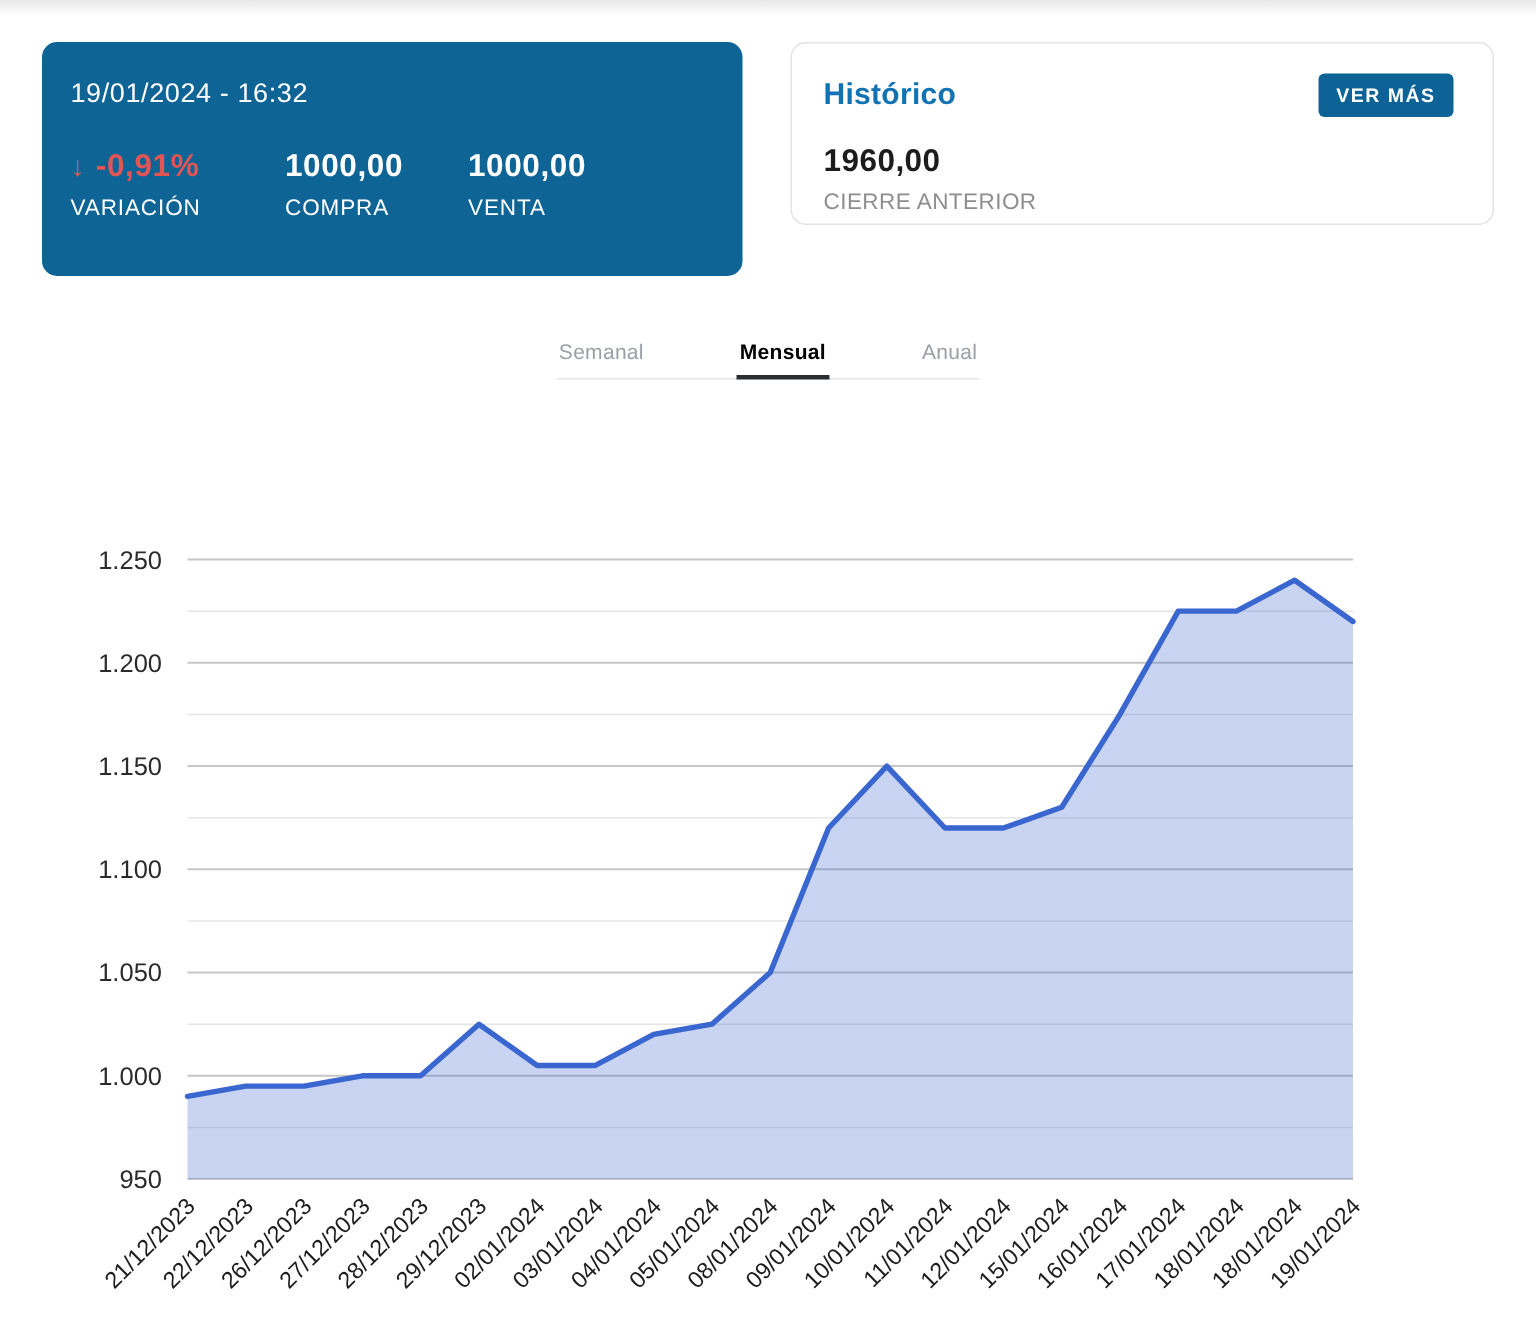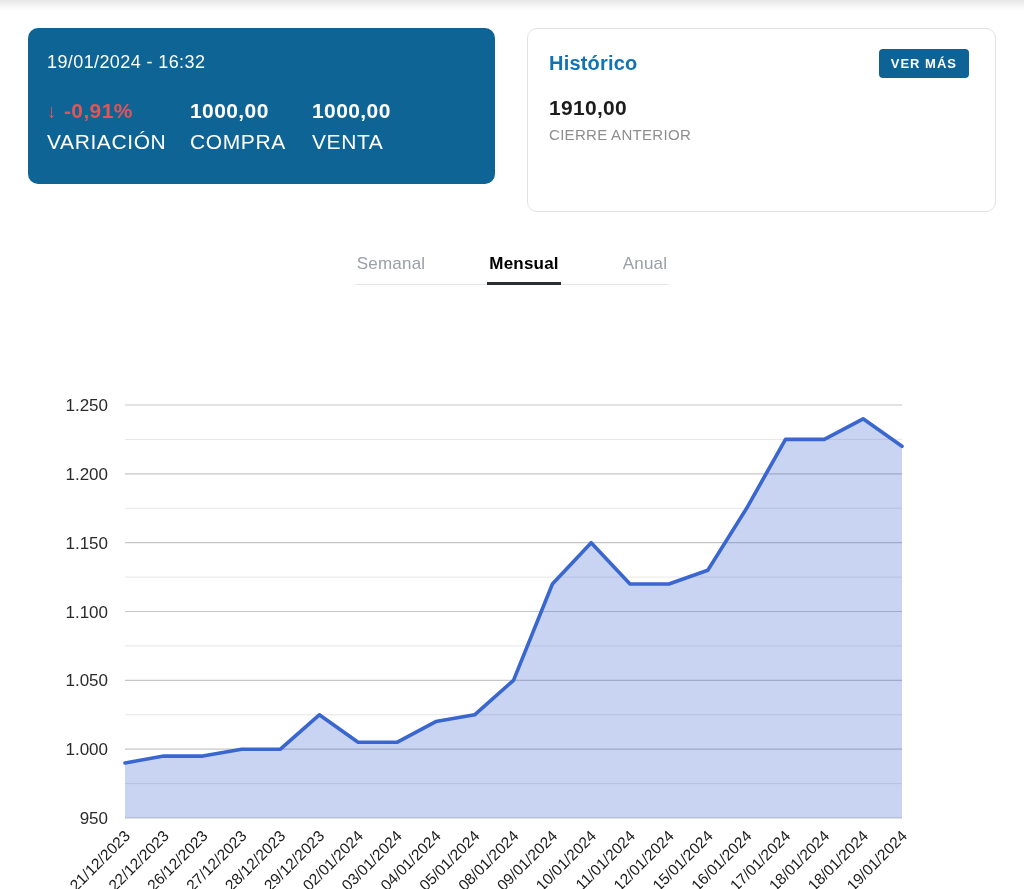--- a/index.html
+++ b/index.html
@@ -8,40 +8,40 @@
   .cards{display:flex;gap:32px;padding:18px 28px 0 28px;box-sizing:border-box;}
 
   
   .quote-card{width:467px;height:156px;background:#0f6496;border-radius:10px;box-sizing:border-box;
               padding:24px 20px 0 19px;color:#ffffff;}
   .quote-date{font-size:18px;letter-spacing:.4px;margin-bottom:27px;}
   .quote-row{display:flex;}
   .q-col1{width:143px;}
   .q-col2{width:122px;}
   .q-value{font-size:21px;font-weight:700;letter-spacing:.4px;line-height:1;}
-  .q-label{font-size:21px;letter-spacing:.6px;margin-top:9px;}
+  .q-label{font-size:15px;letter-spacing:.6px;margin-top:9px;}
   .variation-value{color:#e25555;display:flex;align-items:center;gap:7px;}
   .down-arrow{font-size:19px;font-weight:700;line-height:1;position:relative;top:1px;}
 
   
-  .hist-card{flex:1;height:184px;border:1px solid #e3e3e3;border-radius:10px;box-sizing:border-box;
+  .hist-card{flex:1;height:122px;border:1px solid #e3e3e3;border-radius:10px;box-sizing:border-box;
              padding:20px 26px 0 21px;background:#ffffff;}
   .hist-head{display:flex;justify-content:space-between;align-items:flex-start;margin-bottom:19px;}
   .hist-title{color:#1173b4;font-size:20px;font-weight:700;letter-spacing:.2px;padding-top:3px;}
   .ver-mas{background:#0d6396;color:#ffffff;border:none;border-radius:4px;font-family:inherit;
            font-size:13px;font-weight:700;letter-spacing:1px;padding:7px 12px;cursor:pointer;margin-left:23px;}
   .hist-row{display:flex;}
   .h-col1{width:195px;}
   .h-value{font-size:21px;font-weight:700;color:#1c1c1c;letter-spacing:.3px;line-height:1;}
   .h-label{font-size:15px;color:#8e8e8e;letter-spacing:.3px;margin-top:8px;}
   .h-date{color:#9e9e9e;}
 
   
   .tabs{width:max-content;margin:42px auto 0 auto;display:flex;gap:60px;border-bottom:1px solid #e5e5e5;}
-  .tab{font-size:17px;color:#9aa0a6;padding:0 2px 10px 2px;position:relative;cursor:pointer;letter-spacing:.2px;}
+  .tab{font-size:14px;color:#9aa0a6;padding:0 2px 10px 2px;position:relative;cursor:pointer;letter-spacing:.2px;}
   .tab.active{color:#000000;font-weight:700;}
   .tab.active::after{content:"";position:absolute;left:0;right:0;bottom:-1px;height:3px;background:#2b2e31;}
 
   
   .chart-wrap{margin-top:105px;position:relative;}
   svg text{font-family:"Liberation Sans",sans-serif;}
 </style>
 </head>
 <body>
 
@@ -70,21 +70,21 @@
     </div>
   </div>
 
   <div class="hist-card">
     <div class="hist-head">
       <div class="hist-title">Histórico</div>
       <button class="ver-mas">VER MÁS</button>
     </div>
     <div class="hist-row">
       <div class="h-col1">
-        <div class="h-value">1910,00</div>
+        <div class="h-value">1960,00</div>
         <div class="h-label">CIERRE ANTERIOR</div>
       </div>
     </div>
   </div>
 
 </div>
 
 <div class="tabs">
   <div class="tab">Semanal</div>
   <div class="tab active">Mensual</div>

